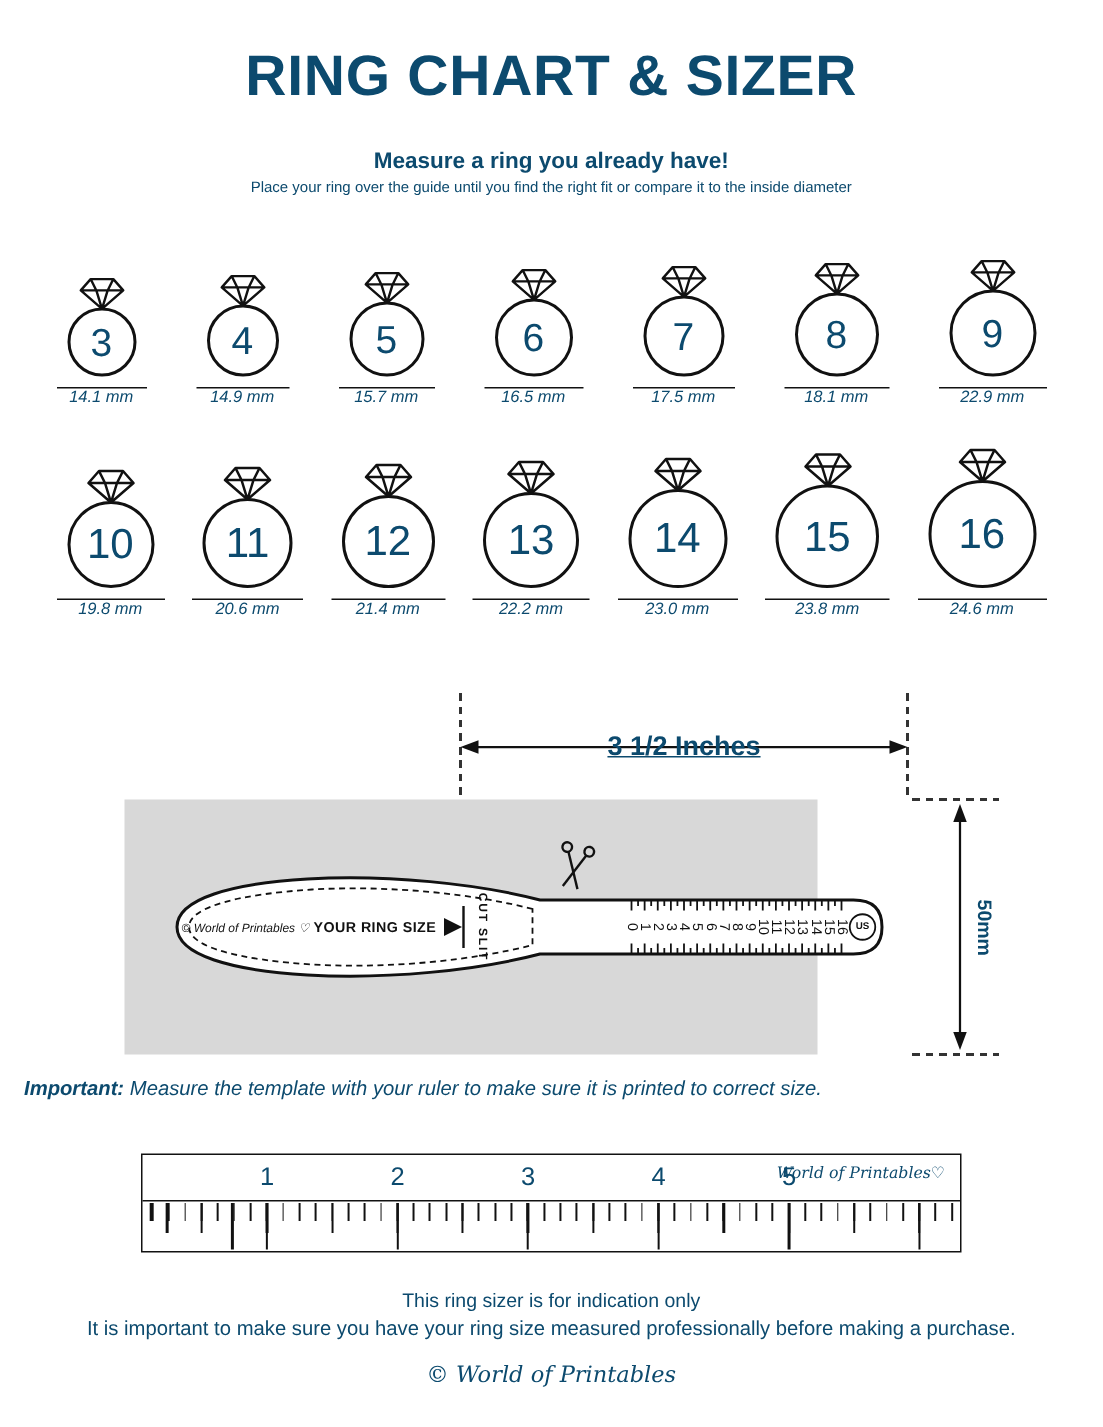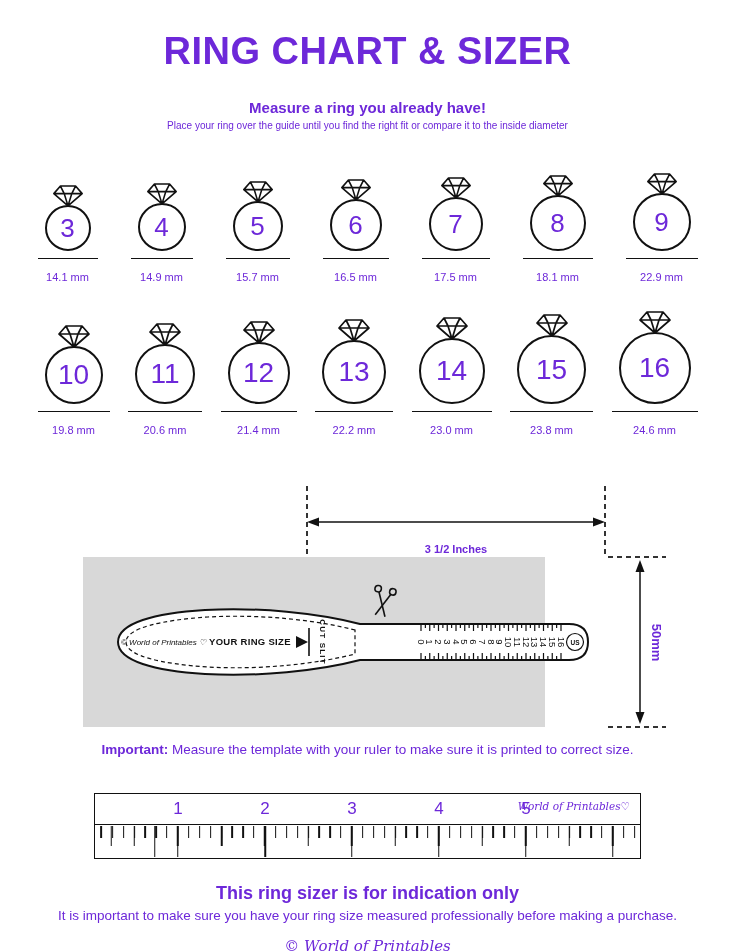--- a/index.html
+++ b/index.html
@@ -1,71 +1,71 @@
 <!DOCTYPE html>
 <html><head>
 <meta charset="utf-8">
 <style>
   html,body{margin:0;padding:0;background:#fff;}
   .page{
     position:relative;width:735px;height:951px;margin:0 auto;background:#fff;
-    color:#6d28d9;font-family:"Liberation Sans",sans-serif;overflow:hidden;
+    color:#0c4a6e;font-family:"Liberation Sans",sans-serif;overflow:hidden;
   }
   .title{margin:0;padding-top:30px;text-align:center;font-size:38px;font-weight:bold;letter-spacing:.5px;}
   .sub-bold{margin:26px 0 0;text-align:center;font-size:15px;font-weight:bold;}
   .sub{margin:4px 0 0;text-align:center;font-size:10px;}
 
   
   .ring-row{width:660px;margin:0 auto;display:flex;justify-content:space-between;align-items:flex-end;}
   .ring-row.row1{margin-top:40px;}
   .ring-row.row2{margin-top:26px;}
   .ringcol{display:flex;flex-direction:column;align-items:center;}
   .diamond{display:block;}
   .circle{
     width:var(--d);height:var(--d);border:2.5px solid #111;border-radius:50%;
     display:flex;align-items:center;justify-content:center;font-size:26px;margin-top:-3px;
     background:#fff;box-sizing:border-box;
   }
   .row2 .circle{font-size:28px;}
   .mm{
-    margin-top:7px;border-top:1.5px solid #111;padding:12px 4px 0;font-size:11px;
-    min-width:calc(var(--d) + 14px);text-align:center;box-sizing:border-box;white-space:nowrap;
+    margin-top:7px;border-top:1.5px solid #111;padding:0 4px 0;font-size:11px;
+    min-width:calc(var(--d) + 14px);text-align:center;box-sizing:border-box;white-space:nowrap;font-style:italic;
   }
 
   
   .sizer-section{position:relative;height:252px;margin-top:46px;}
   .dash-v{position:absolute;width:2px;background:repeating-linear-gradient(180deg,#333 0 5px,transparent 5px 9px);}
   .dash-v.left{left:306px;top:4px;height:72px;}
   .dash-v.right{left:604px;top:4px;height:72px;}
   .dash-h{position:absolute;height:2px;background:repeating-linear-gradient(90deg,#333 0 5px,transparent 5px 9px);}
   .dash-h.top{left:608px;top:74px;width:58px;}
   .dash-h.bottom{left:608px;top:244px;width:58px;}
   .h-arrow{position:absolute;left:306px;top:32px;}
-  .inches-label{position:absolute;left:306px;top:61px;width:300px;text-align:center;font-size:11px;font-weight:bold;}
+  .inches-label{position:absolute;left:306px;top:29px;width:300px;text-align:center;font-size:18px;font-weight:bold;text-decoration:underline;}
   .gray-box{position:absolute;left:83px;top:75px;width:462px;height:170px;background:#d8d8d8;}
   .v-arrow{position:absolute;left:632px;top:77px;}
   .mm-label{position:absolute;left:646px;top:75px;width:22px;height:170px;display:flex;align-items:center;justify-content:center;}
   .mm-label span{transform:rotate(90deg);white-space:nowrap;font-size:13px;font-weight:bold;}
   .sizer-svg text{font-family:"Liberation Sans",sans-serif;fill:#111;}
 
   
-  .important{margin:8px 0 0;text-align:center;font-size:13.5px;}
+  .important{margin:8px 16px 0;font-size:13.5px;font-style:italic;}
 
   
   .ruler{position:relative;width:545px;height:64px;border:1.6px solid #111;margin:36px auto 0;background:#fff;box-sizing:content-box;}
   .ruler-midline{position:absolute;left:0;right:0;top:30px;border-top:1.5px solid #111;}
   .ruler-ticks{position:absolute;left:0;top:31.5px;width:545px;}
   .ticks-large{height:31px;background:repeating-linear-gradient(90deg,#111 0 1.5px,transparent 1.5px 87px);background-position-x:82.25px;}
   .ticks-med{height:20px;background:repeating-linear-gradient(90deg,#111 0 1.5px,transparent 1.5px 43.5px);background-position-x:38.75px;}
   .ticks-small{height:12px;background:repeating-linear-gradient(90deg,#111 0 1.2px,transparent 1.2px 10.875px);background-position-x:6.125px;}
   .ruler-num{position:absolute;top:5px;transform:translateX(-50%);font-size:17px;}
   .ruler-brand{position:absolute;top:6px;right:10px;font-family:"DejaVu Serif",serif;font-style:italic;font-size:10.5px;}
 
   
-  .footer1{margin:24px 0 0;text-align:center;font-size:18px;font-weight:bold;}
+  .footer1{margin:24px 0 0;text-align:center;font-size:13px;font-weight:normal;}
   .footer2{margin:4px 0 0;text-align:center;font-size:13.5px;}
   .brand-bottom{margin:14px 0 0;text-align:center;font-family:"DejaVu Serif",serif;font-style:italic;font-size:15px;}
 </style>
 </head>
 <body>
 
 <svg width="0" height="0" style="position:absolute">
   <defs>
     <symbol id="diamond-sym" viewBox="0 0 36 26">
       <path d="M10 3 H26 L33 11 L18 24 L3 11 Z M3 11 H33 M10 3 L14 11 L18 24 L22 11 L26 3" fill="none" stroke="#111" stroke-width="1.7" stroke-linejoin="round"></path>

